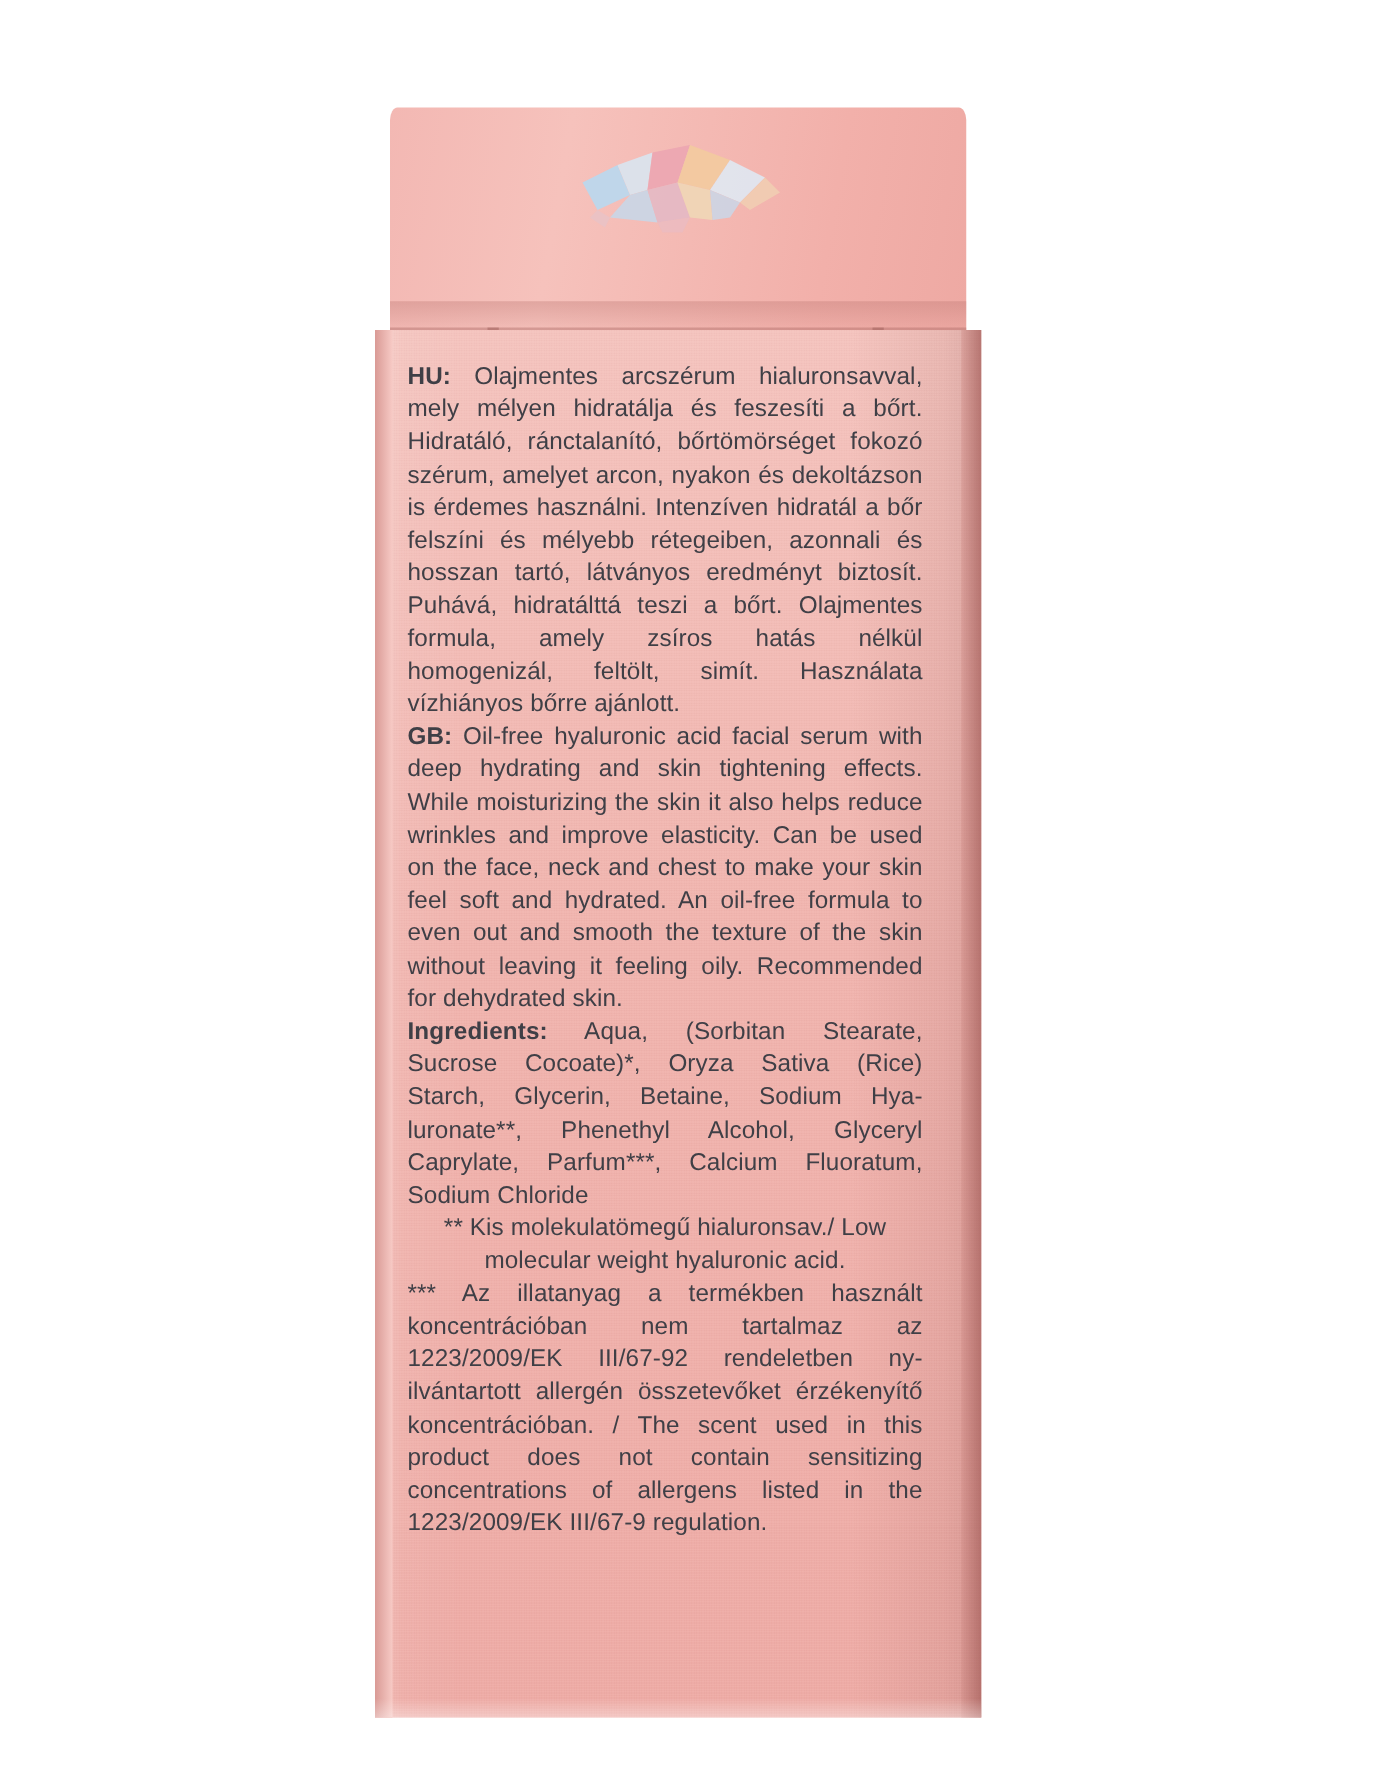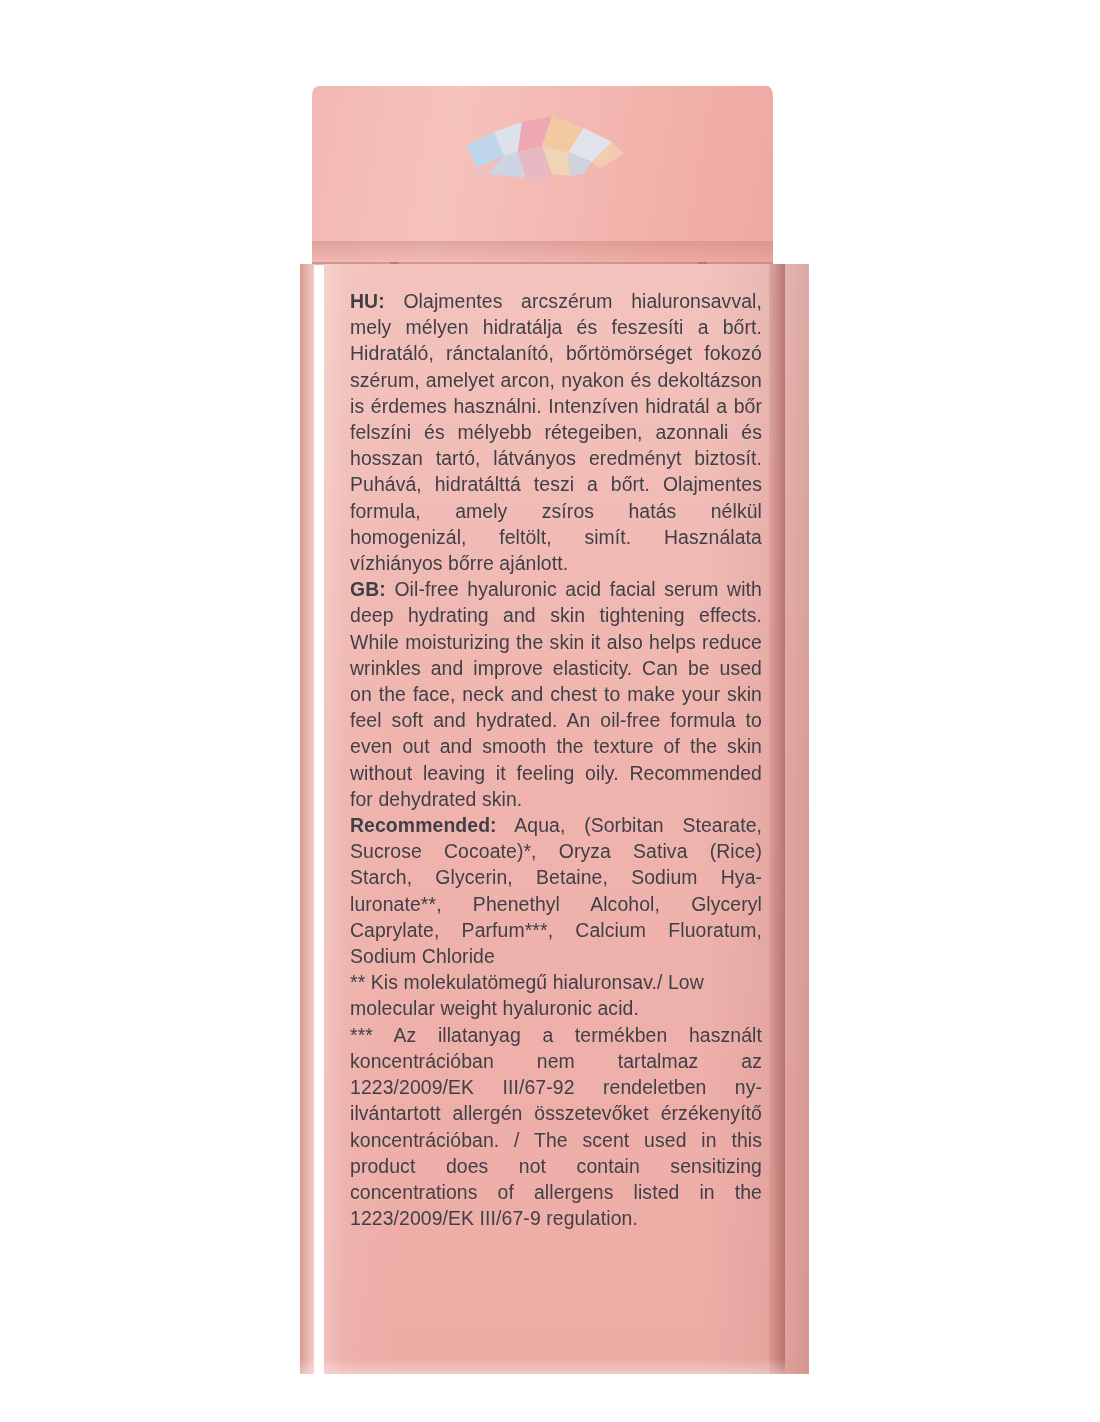--- a/index.html
+++ b/index.html
@@ -85,21 +85,20 @@
     height: 1110px;
     background:
       linear-gradient(90deg,
         rgba(255,255,255,0.25) 0px,
         rgba(255,255,255,0.05) 22px,
         rgba(0,0,0,0.00) 70px,
         rgba(0,0,0,0.00) 380px,
         rgba(130,70,68,0.10) 455px,
         rgba(120,62,60,0.20) 485px),
       linear-gradient(180deg, #f5c3bd 0%, #f1b3ad 45%, #efaba5 100%);
-    margin-left: 24px;
   }
   .face-left-edge {
     position: absolute;
     left: 0;
     top: 178px;
     width: 14px;
     height: 1110px;
     background: linear-gradient(90deg, #d99a95, #f7cac5);
   }
   .face-right-edge {
@@ -155,21 +154,21 @@
     text-align: justify;
     text-justify: inter-word;
     -webkit-hyphens: manual;
     hyphens: manual;
   }
   .lbl {
     font-weight: bold;
   }
   .para + .para { margin-top: 0px; }
   .small-note { text-align: justify; }
-  .no-just { text-align: left; }
+  .no-just { text-align: center; }
 
   
 </style>
 </head>
 <body>
 
 <div id="scene">
 
   <div class="box">
 
@@ -188,21 +187,21 @@
           <span class="lbl">HU:</span>
           <span>Olajmentes arcszérum hialuronsavval, mely mélyen hidratálja és feszesíti a bőrt. Hidratáló, ránctalanító, bőrtömörséget fokozó szérum, amelyet arcon, nyakon és dekoltázson is érdemes használni. Inten­zíven hidratál a bőr felszíni és mélyebb rétegeiben, azonnali és hosszan tartó, látványos eredményt biztosít. Puhává, hid­ratálttá teszi a bőrt. Olajmentes formula, amely zsíros hatás nélkül homogenizál, feltölt, simít. Használata vízhiányos bőrre ajánlott.</span>
         </p>
 
         <p class="para">
           <span class="lbl">GB:</span>
           <span>Oil-free hyaluronic acid facial serum with deep hydrating and skin tighten­ing effects. While moisturizing the skin it also helps reduce wrinkles and improve elasticity. Can be used on the face, neck and chest to make your skin feel soft and hydrated. An oil-free formula to even out and smooth the texture of the skin without leaving it feeling oily. Recommended for dehydrated skin.</span>
         </p>
 
         <p class="para">
-          <span class="lbl">Recommended:</span>
+          <span class="lbl">Ingredients:</span>
           <span>Aqua, (Sorbitan Stearate, Sucrose Cocoate)*, Oryza Sativa (Rice) Starch, Glycerin, Betaine, Sodium Hya­luronate**, Phenethyl Alcohol, Glyceryl Caprylate, Parfum***, Calcium Fluoratum, Sodium Chloride</span>
         </p>
 
         <p class="para no-just">** Kis molekulatömegű hialuronsav./ Low molecular weight hyaluronic acid.</p>
         <p class="para small-note">*** Az illatanyag a termékben használt koncentrációban nem tartalmaz az 1223/2009/EK III/67-92 rendeletben ny­ilvántartott allergén összetevőket érzéke­nyítő koncentrációban. / The scent used in this product does not contain sensitizing concentrations of allergens listed in the 1223/2009/EK III/67-9 regulation.</p>
 
       </div>
     </div>
 
     <div class="face-left-edge"></div>

